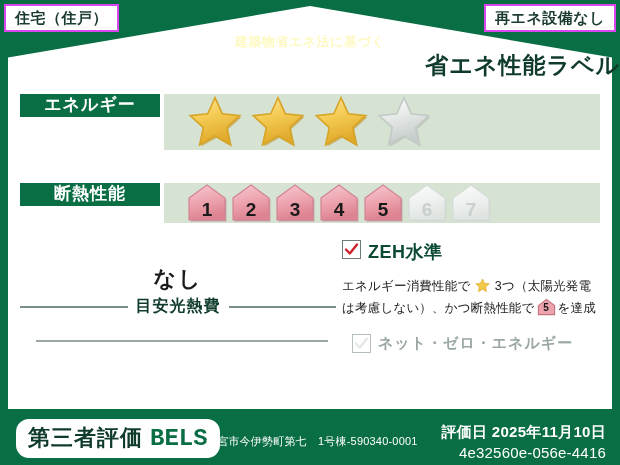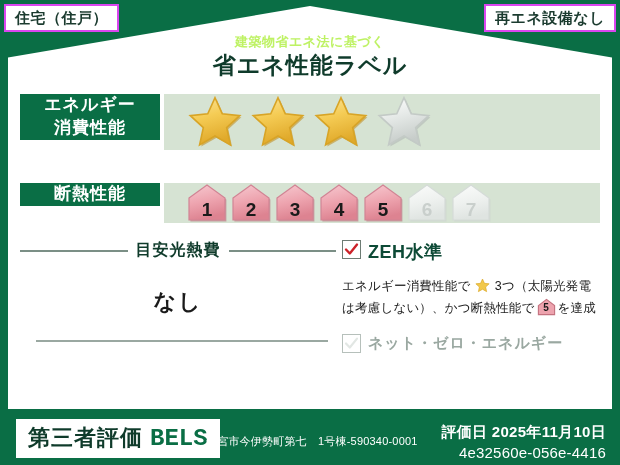--- a/index.html
+++ b/index.html
@@ -43,27 +43,27 @@
     clip-path: polygon(50% 0%, 100% 56%, 100% 100%, 0% 100%, 0% 56%);
   }
   #title-block {
     position: absolute;
     left: 0; right: 0; top: 34px;
     text-align: center;
     z-index: 4;
   }
   #title-sub {
     font-size: 13px; font-weight: bold;
-    color: #bef264; letter-spacing: 0.5px;
+    color: #fef9c3; letter-spacing: 0.5px;
     line-height: 1.2;
   }
   #title-main {
     font-size: 23px; font-weight: bold;
     color: #0f3b2b; letter-spacing: 1px;
-    line-height: 1.25; margin-top: 1px;
+    line-height: 1.25; margin-top: 1px; text-align: right;
   }
 
   
   #body-card {
     position: absolute;
     left: 8px; right: 8px;
     top: 86px; bottom: 56px;
     background: #ffffff;
   }
 
@@ -182,39 +182,39 @@
     line-height: 1.45;
     margin-top: 13px;
     letter-spacing: 0.2px;
   }
   .inline-star { vertical-align: -3px; margin: 0 1px; }
   .inline-house { vertical-align: -4px; margin: 0 2px; position: relative; display: inline-block; width: 19px; height: 18px; }
   .inline-house .n {
     position: absolute; left:0; right:0; bottom:1px;
     text-align:center; font-size:10px; font-weight:bold; color:#1a1a1a;
   }
-  #nze-row { margin-top: 17px; }
+  #nze-row { margin-top: 17px; margin-left: 10px; }
   #nze-label {
     font-size: 15px; font-weight: bold;
     color: #9aa8a1; letter-spacing: 1px;
   }
   #nze-row .chk { border-color: #b6c0bb; }
 
   
   #footer {
     position: absolute;
     left: 0; right: 0; bottom: 0;
     height: 56px;
   }
   #bels-plate {
     position: absolute;
     left: 16px; top: 10px;
     background: #ffffff;
     padding: 4px 12px 5px;
-    display: flex; align-items: baseline; gap: 7px;
+    display: flex; align-items: baseline; gap: 7px; border-radius: 13px;
   }
   #bels-jp {
     font-size: 22px; font-weight: bold;
     color: #0f3b2b; letter-spacing: 1px;
   }
   #bels-en {
     font-size: 24px; font-weight: bold;
     color: #0a6e45; letter-spacing: 0px;
     font-family: Liberation Mono, monospace;
   }
@@ -248,21 +248,20 @@
   </div>
 
   <div class="corner-badge" id="badge-left">住宅（住戸）</div>
   <div class="corner-badge" id="badge-right">再エネ設備なし</div>
 
   <div id="body-card">
 
     <div class="perf-row" id="row-energy">
       <div class="row-label">
         <span>エネルギー</span>
-        <span>消費性能</span>
       </div>
       <div class="row-value">
         <div class="star-strip" id="star-strip">
             <span>
               <svg class="star" viewBox="0 0 24 24" aria-hidden="true">
                 <defs>
                   <linearGradient id="sg0" x1="0" y1="0" x2="0.3" y2="1">
                     <stop offset="0%" stop-color="#fbe49a"></stop>
                     <stop offset="45%" stop-color="#f5cc55"></stop>
                     <stop offset="100%" stop-color="#e0a92a"></stop>
@@ -419,26 +418,26 @@
               </svg>
               <span class="num">7</span>
             </span>
           </div>
       </div>
     </div>
 
     <div id="lower">
 
       <div id="cost-panel">
+        <div id="cost-value">なし</div>
         <div id="cost-head">
           <span class="rule"></span>
           <span id="cost-title">目安光熱費</span>
           <span class="rule"></span>
         </div>
-        <div id="cost-value">なし</div>
         <div id="cost-rule-bottom"></div>
       </div>
 
       <div id="zeh-panel">
 
         <div class="zeh-line">
           <span class="chk" id="zeh-check">
             <svg width="15" height="15" viewBox="0 0 15 15" aria-hidden="true">
               <path d="M2 7.5 L5.8 11.5 L13 2.6" fill="none" stroke="#cc2229" stroke-width="2.4" stroke-linecap="round" stroke-linejoin="round"></path>
             </svg>

